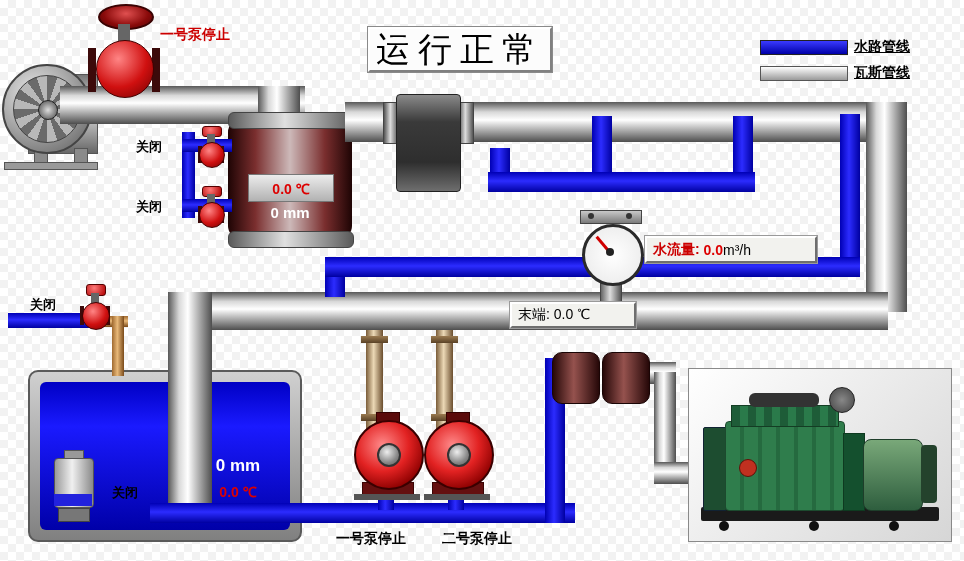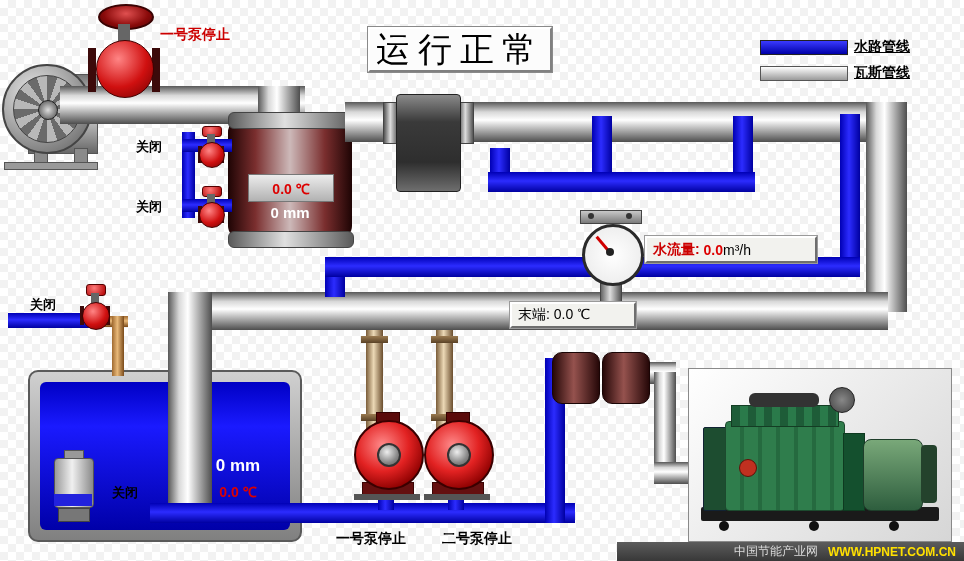--- a/index.html
+++ b/index.html
@@ -272,18 +272,14 @@
 
   <div class="abs title-box" style="left:368px;top:27px;width:184px;height:45px;">
     <span>运行正常</span>
   </div>
 
   <div class="abs legend-bar-water" style="left:760px;top:40px;width:86px;height:13px;"></div>
   <div class="abs legend-label" style="left:854px;top:38px;">水路管线</div>
   <div class="abs legend-bar-gas" style="left:760px;top:66px;width:86px;height:13px;"></div>
   <div class="abs legend-label" style="left:854px;top:64px;">瓦斯管线</div>
 
-  <div class="abs footer" style="left:617px;top:542px;width:347px;height:19px;">
-    <span class="site">中国节能产业网</span>
-    <span class="url">WWW.HPNET.COM.CN</span>
-  </div>
 
 </div>
 
 </body></html>

